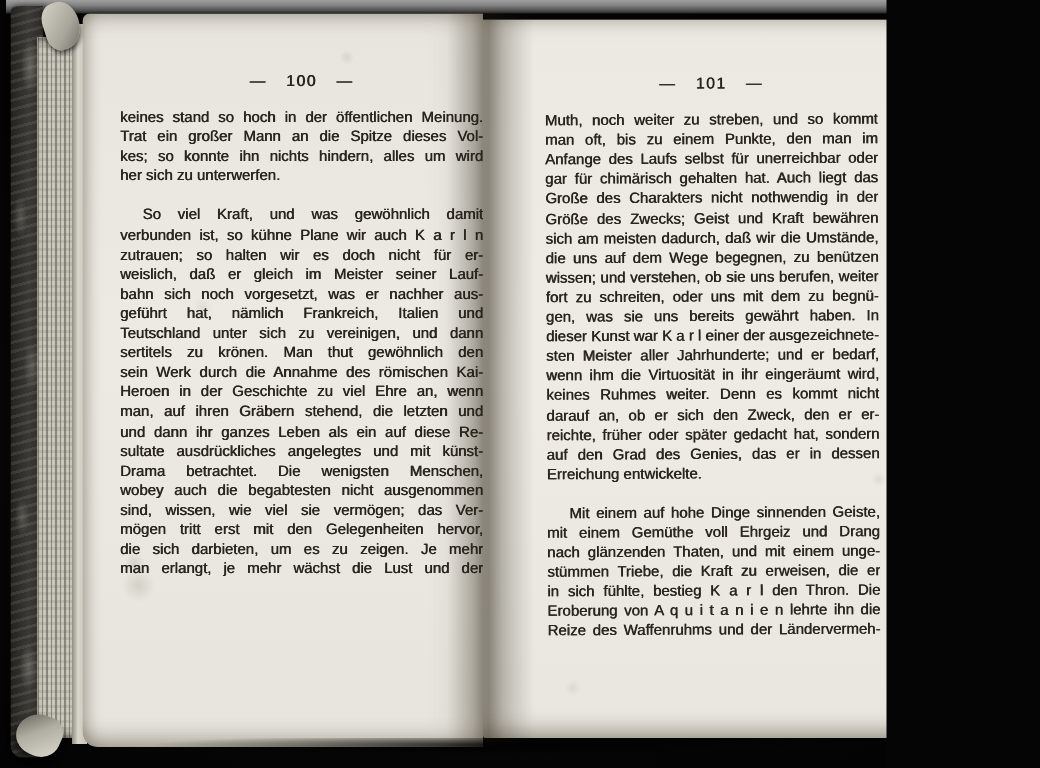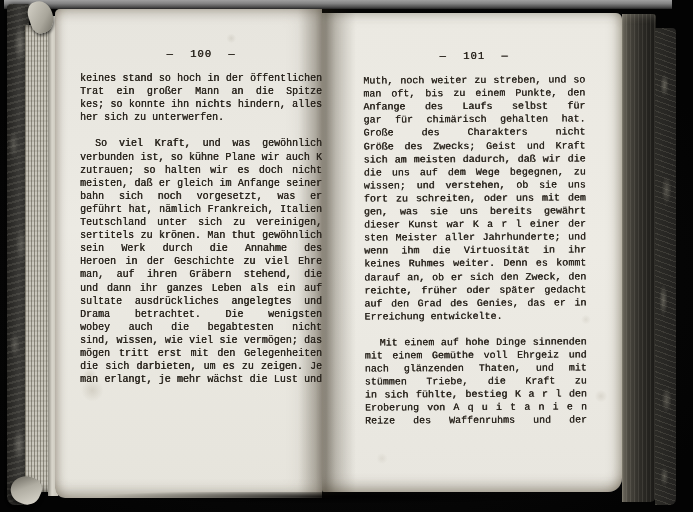--- a/index.html
+++ b/index.html
@@ -1,19 +1,19 @@
 <!DOCTYPE html>
 <html><head>
 <meta charset="utf-8">
 <style>
   html,body{margin:0;padding:0;background:#050505;}
   .stage{
-    position:relative;width:693px;height:512px;overflow:hidden;
+    position:relative;width:591px;height:512px;overflow:hidden;
     background:radial-gradient(ellipse 420px 300px at 50% 55%, #101010 0%, #060606 70%, #030303 100%);
-    font-family:Liberation Mono, monospace;
+    font-family:Liberation Sans, sans-serif;
   }
   
   .shelf-strip{
     position:absolute;left:4px;top:0;width:668px;height:9px;
     background:linear-gradient(180deg,#a0a0a0 0%,#828282 40%,#4c4c4c 80%,#242424 100%);
   }
   
   .cover-left{
     position:absolute;left:7px;top:4px;width:22px;height:501px;border-radius:4px 0 2px 8px;
     background:
@@ -148,28 +148,28 @@
   <div class="curl-top-left"></div>
   <div class="curl-bottom-left"></div>
   <div class="shadow-bottom"></div>
 
   <div class="textblock textblock-left">
     <div class="page-header">— 100 —</div>
     <div>
         <div class="para">
           <div class="line">keines stand so hoch in der öffentlichen Meinung.</div>
           <div class="line">Trat ein großer Mann an die Spitze dieses Vol-</div>
-          <div class="line">kes; so konnte ihn nichts hindern, alles um mehr</div>
+          <div class="line">kes; so konnte ihn nichts hindern, alles um wird</div>
           <div class="line last">her sich zu unterwerfen.</div>
         </div>
         <div class="para indent">
           <div class="line">So viel Kraft, und was gewöhnlich damit</div>
           <div class="line">verbunden ist, so kühne Plane wir auch K a r l n</div>
           <div class="line">zutrauen; so halten wir es doch nicht für er-</div>
-          <div class="line">meisten, daß er gleich im Anfange seiner Lauf-</div>
+          <div class="line">weislich, daß er gleich im Meister seiner Lauf-</div>
           <div class="line">bahn sich noch vorgesetzt, was er nachher aus-</div>
           <div class="line">geführt hat, nämlich Frankreich, Italien und</div>
           <div class="line">Teutschland unter sich zu vereinigen, und dann</div>
           <div class="line">sertitels zu krönen.  Man thut gewöhnlich den</div>
           <div class="line">sein Werk durch die Annahme des römischen Kai-</div>
           <div class="line">Heroen in der Geschichte zu viel Ehre an, wenn</div>
           <div class="line">man, auf ihren Gräbern stehend, die letzten und</div>
           <div class="line">und dann ihr ganzes Leben als ein auf diese Re-</div>
           <div class="line">sultate ausdrückliches angelegtes und mit künst-</div>
           <div class="line">Drama betrachtet.  Die wenigsten Menschen,</div>

